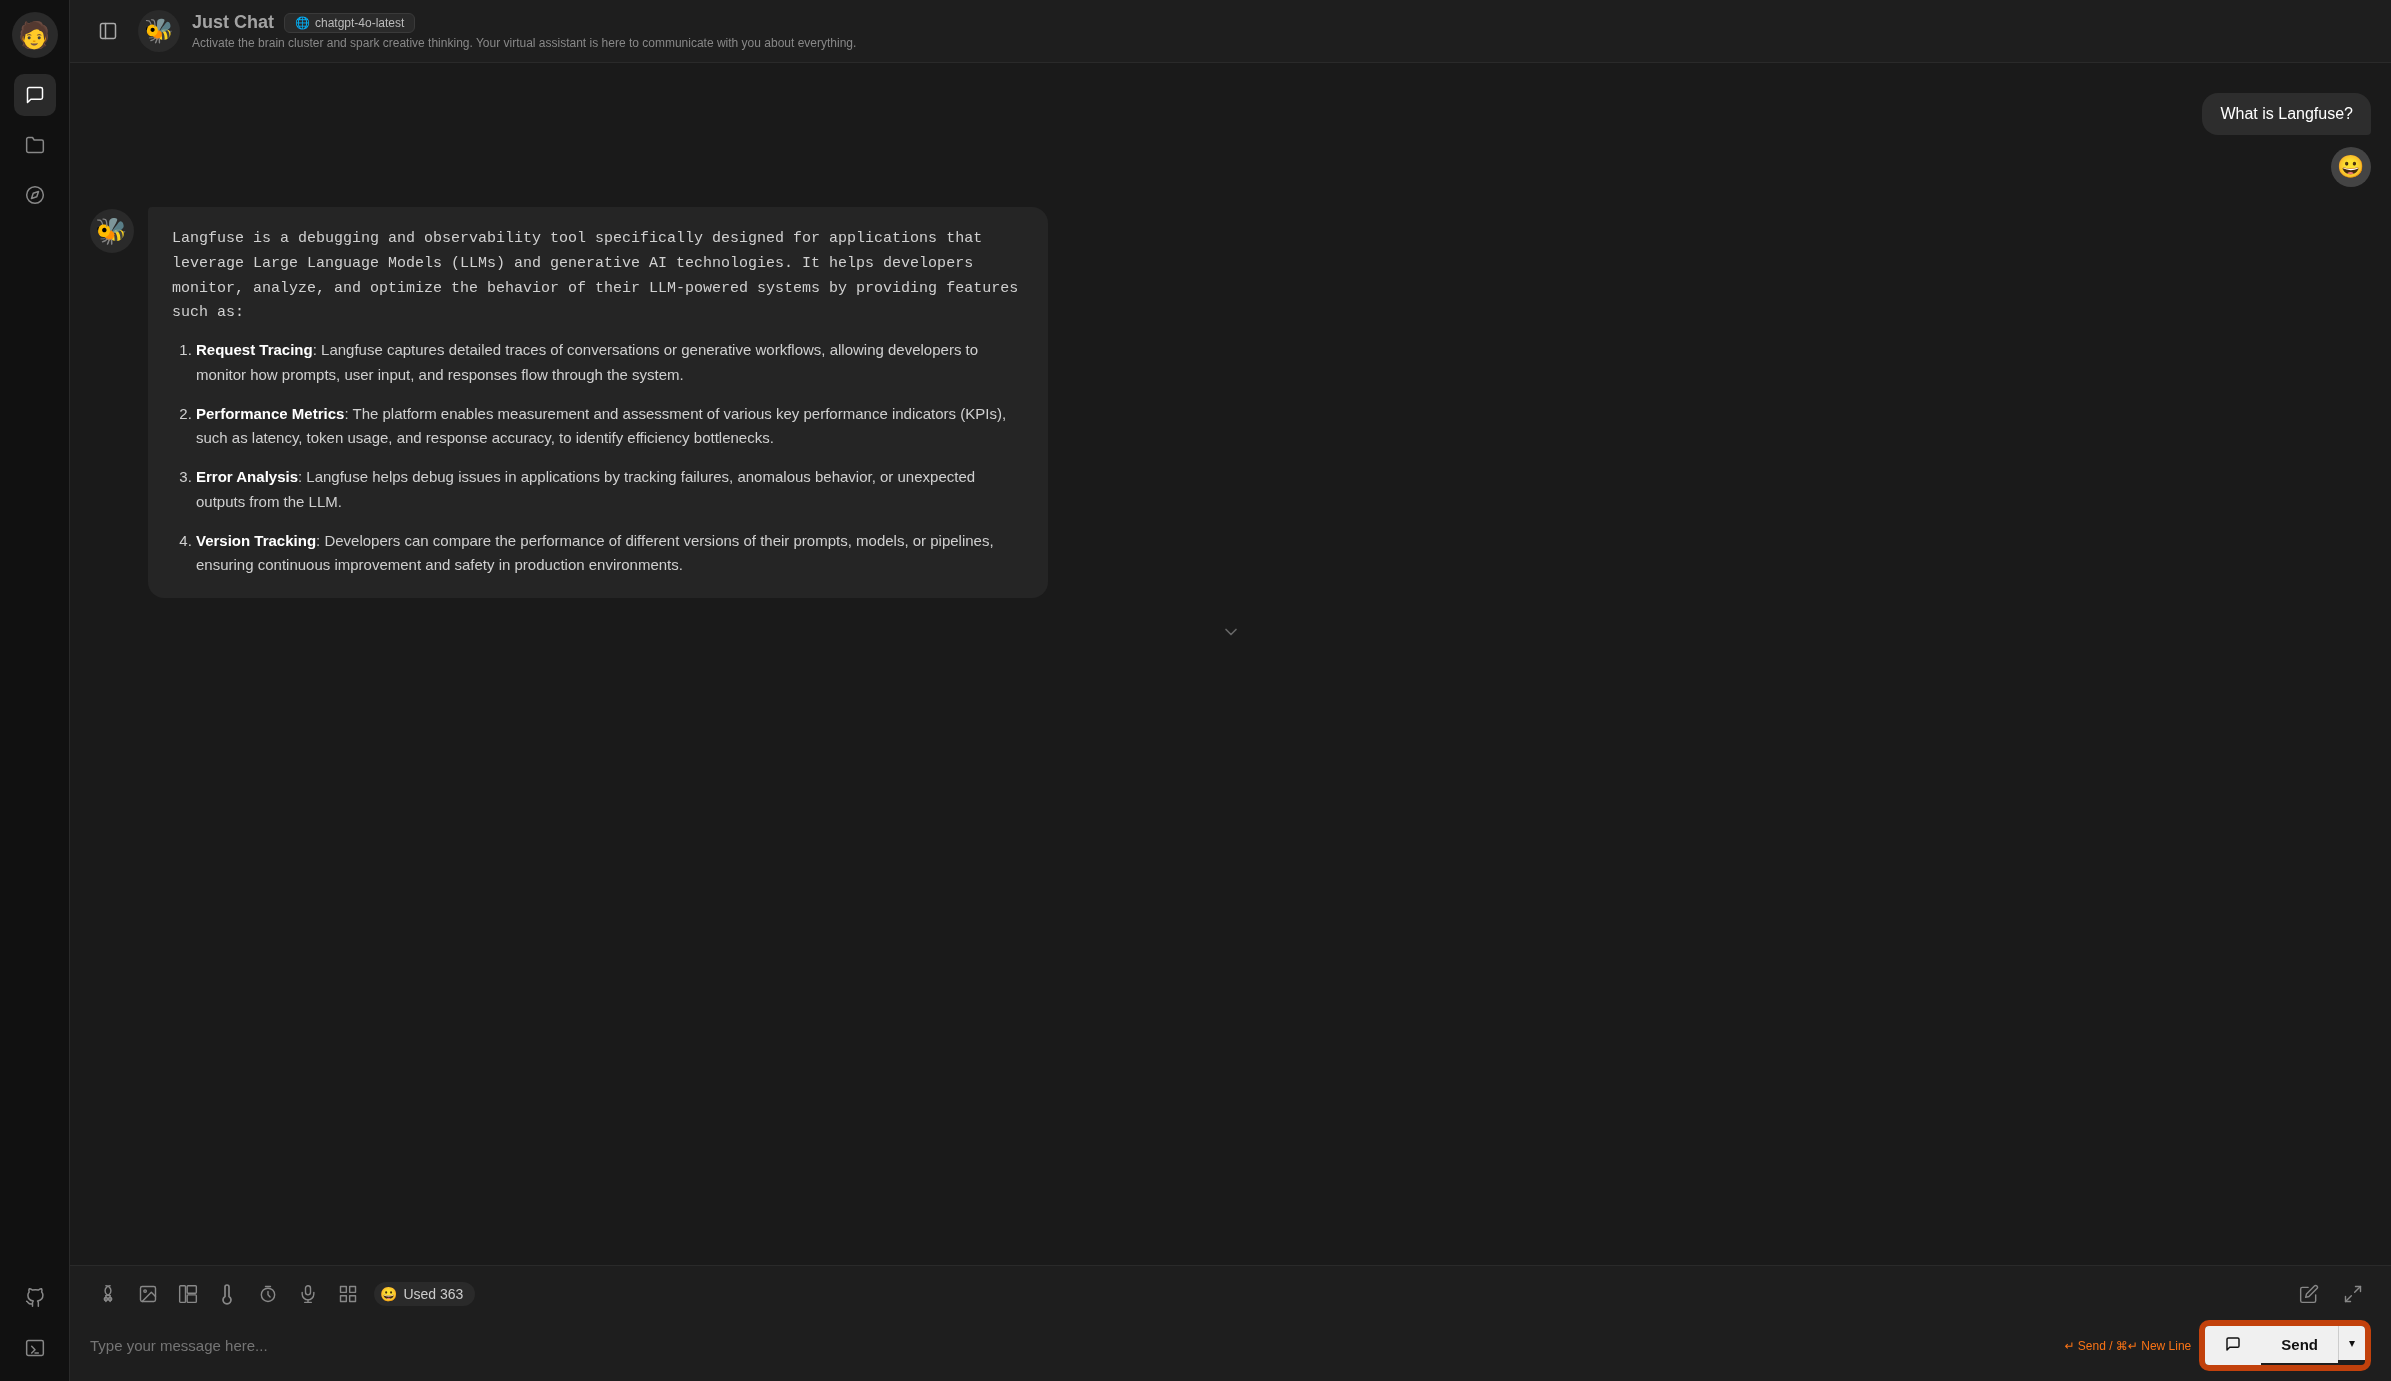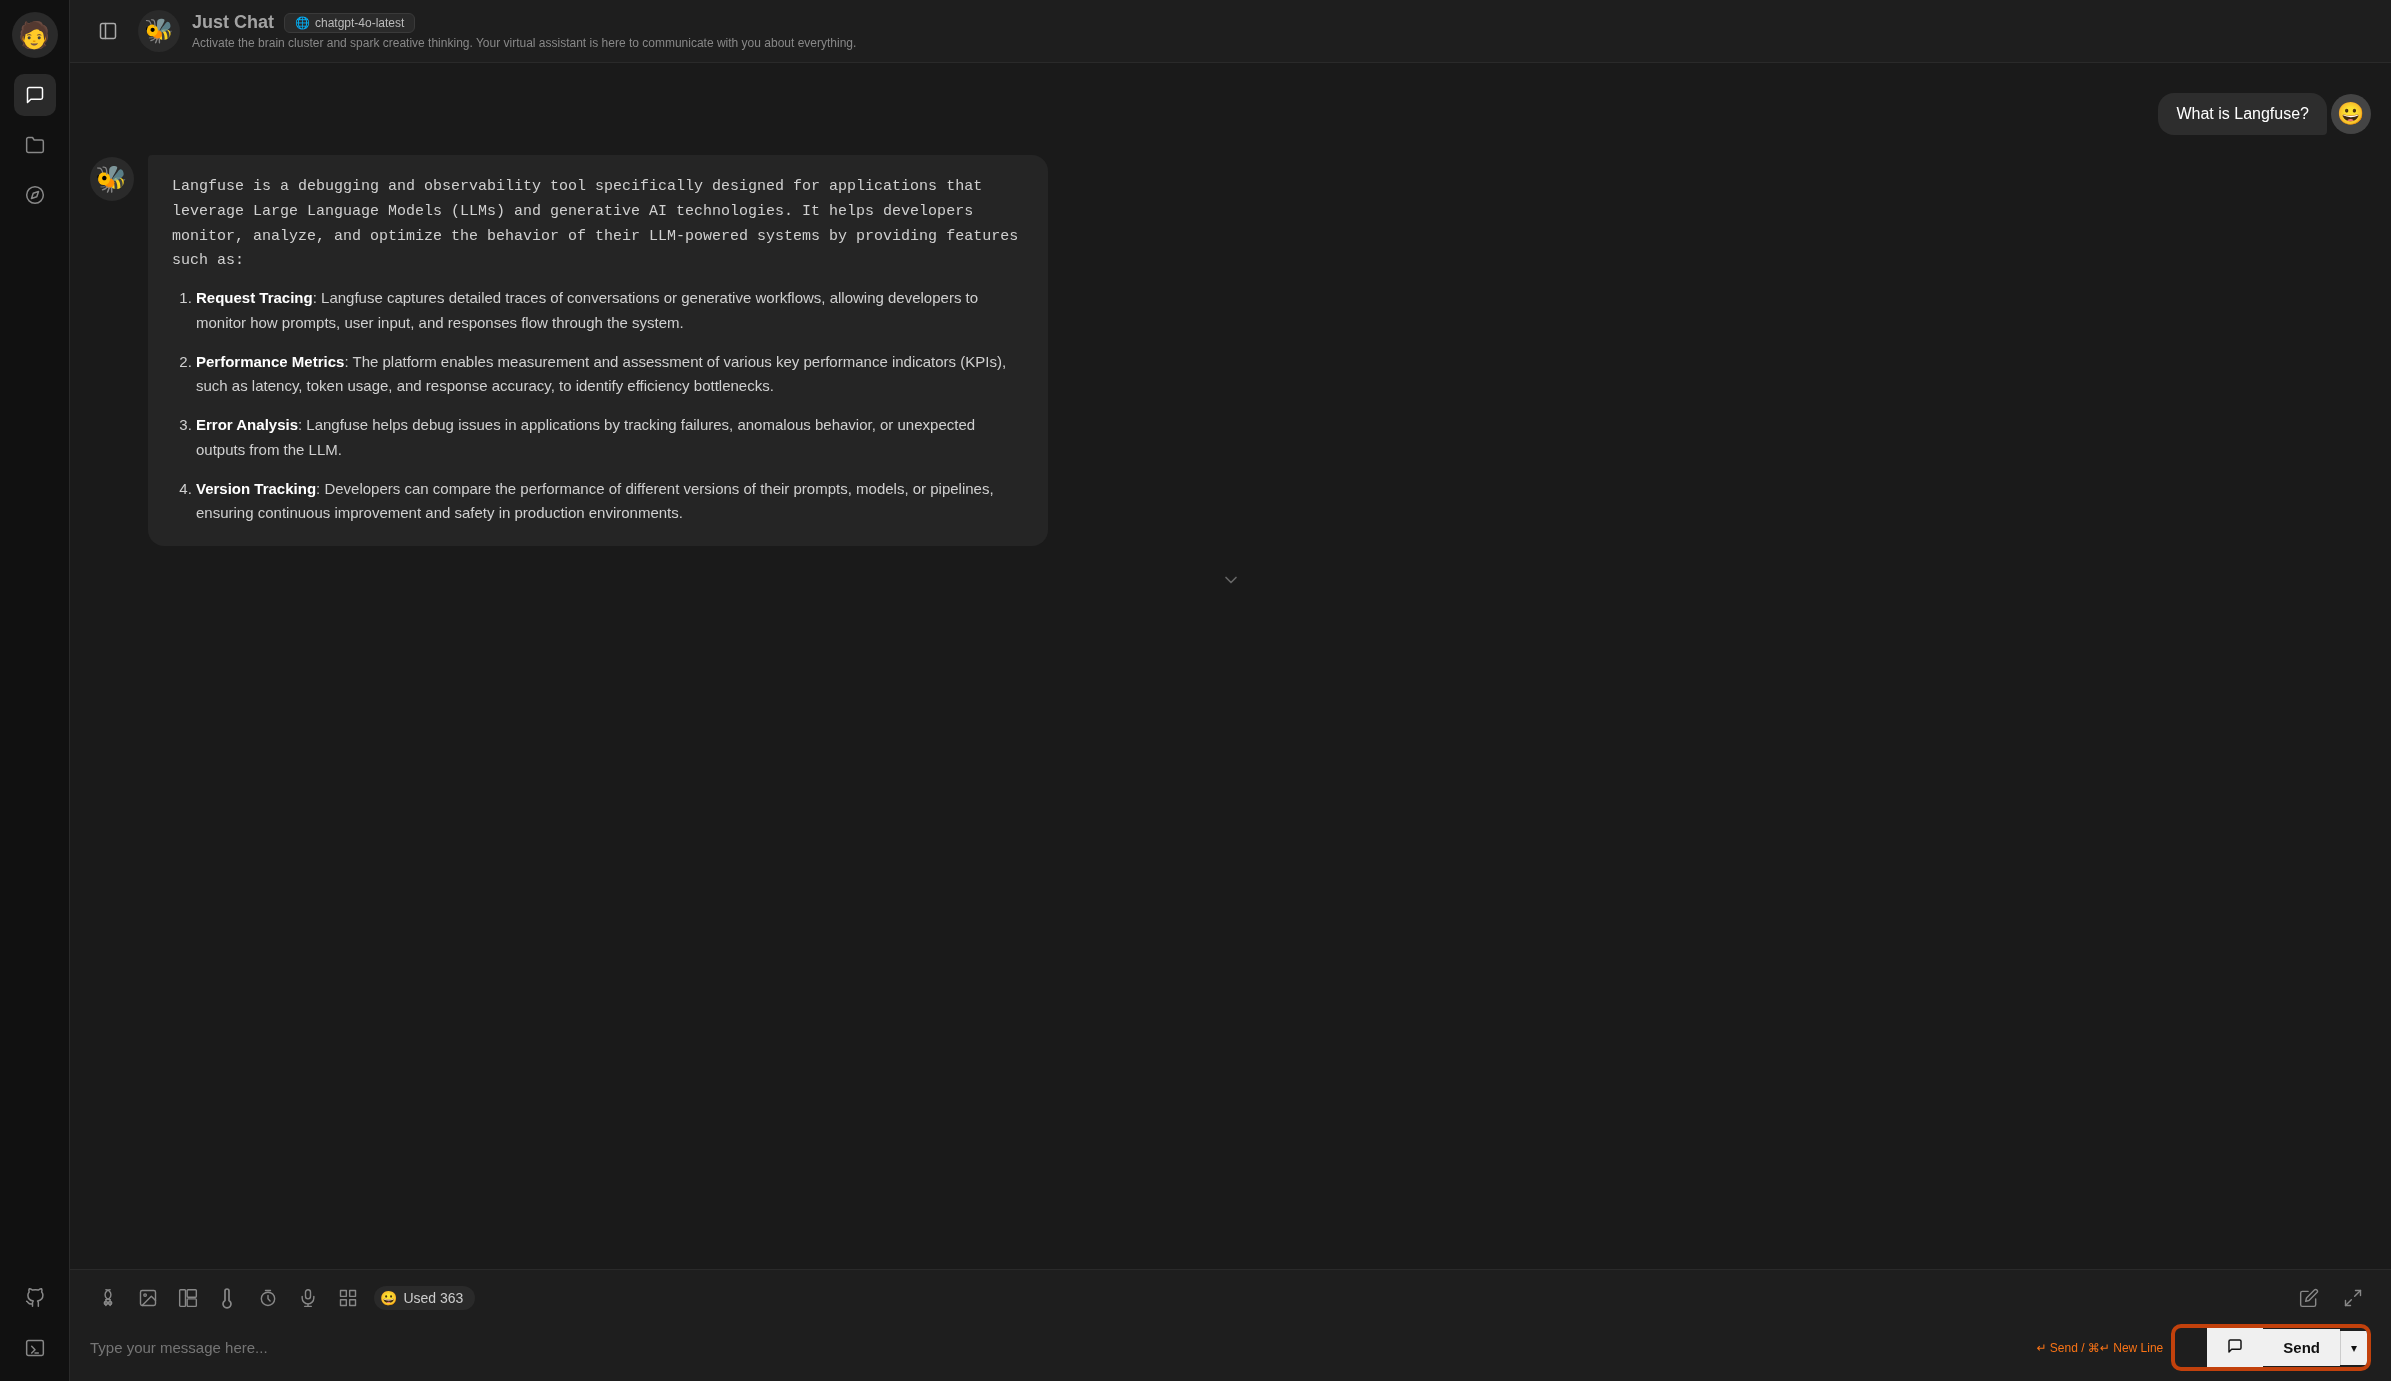--- a/index.html
+++ b/index.html
@@ -127,22 +127,23 @@
       display: flex;
       flex-direction: column;
       gap: 20px;
       position: relative;
     }
 
     
     .message-user {
       display: flex;
       justify-content: flex-end;
-      align-items: center;
-      gap: 4px;
+      align-items: flex-end;
+      gap: 12px;
+      flex-direction: column;
     }
     .message-user-bubble {
       background: #2d2d2d;
       border-radius: 16px 16px 4px 16px;
       padding: 12px 18px;
       max-width: 500px;
       font-size: 16px;
       color: #fff;
     }
     .message-user-avatar {
@@ -287,25 +288,24 @@
       display: flex;
       align-items: center;
       gap: 8px;
     }
     .shortcut-hint {
       font-size: 12px;
       color: #f97316;
     }
     .send-btn-wrapper {
       display: flex;
-      align-items: center;
+      align-items: flex-start;
       border-radius: 10px;
       overflow: hidden;
-      border: 4px solid #c2410c;
-      padding-left: 32px;
+      border: 6px solid #c2410c;
     }
     .send-btn {
       background: #f0f0f0;
       color: #111;
       border: none;
       padding: 10px 20px;
       font-size: 15px;
       font-weight: 600;
       cursor: pointer;
       font-family: inherit;

